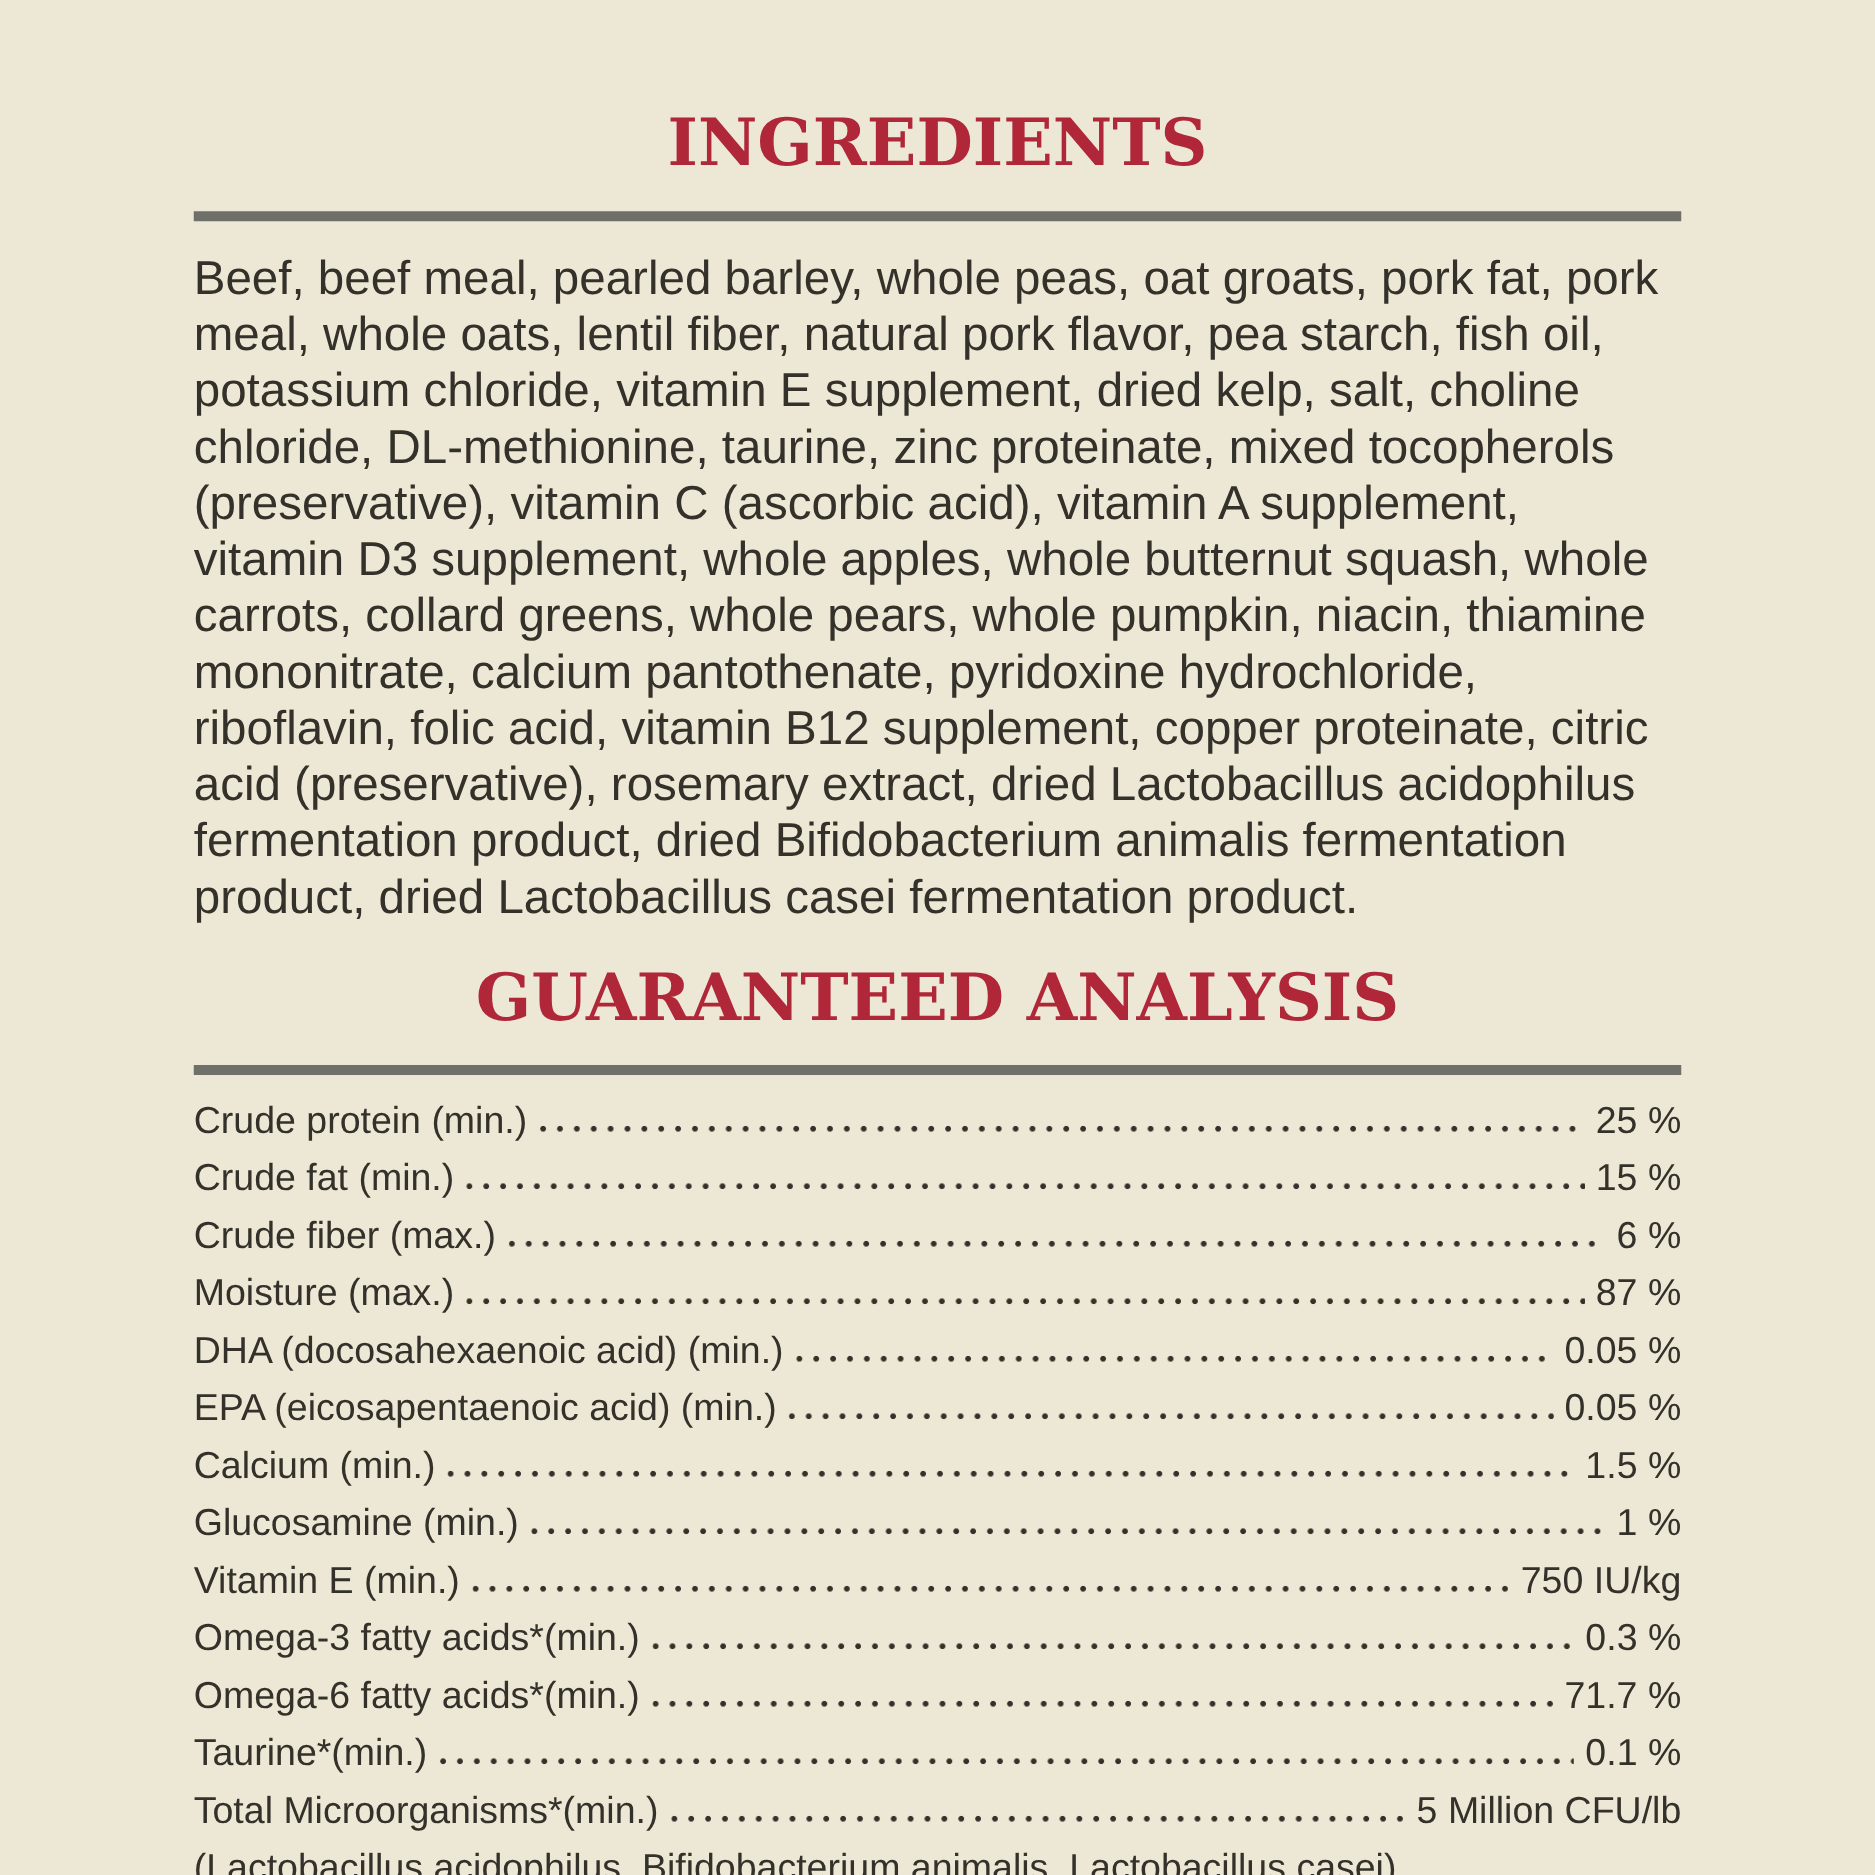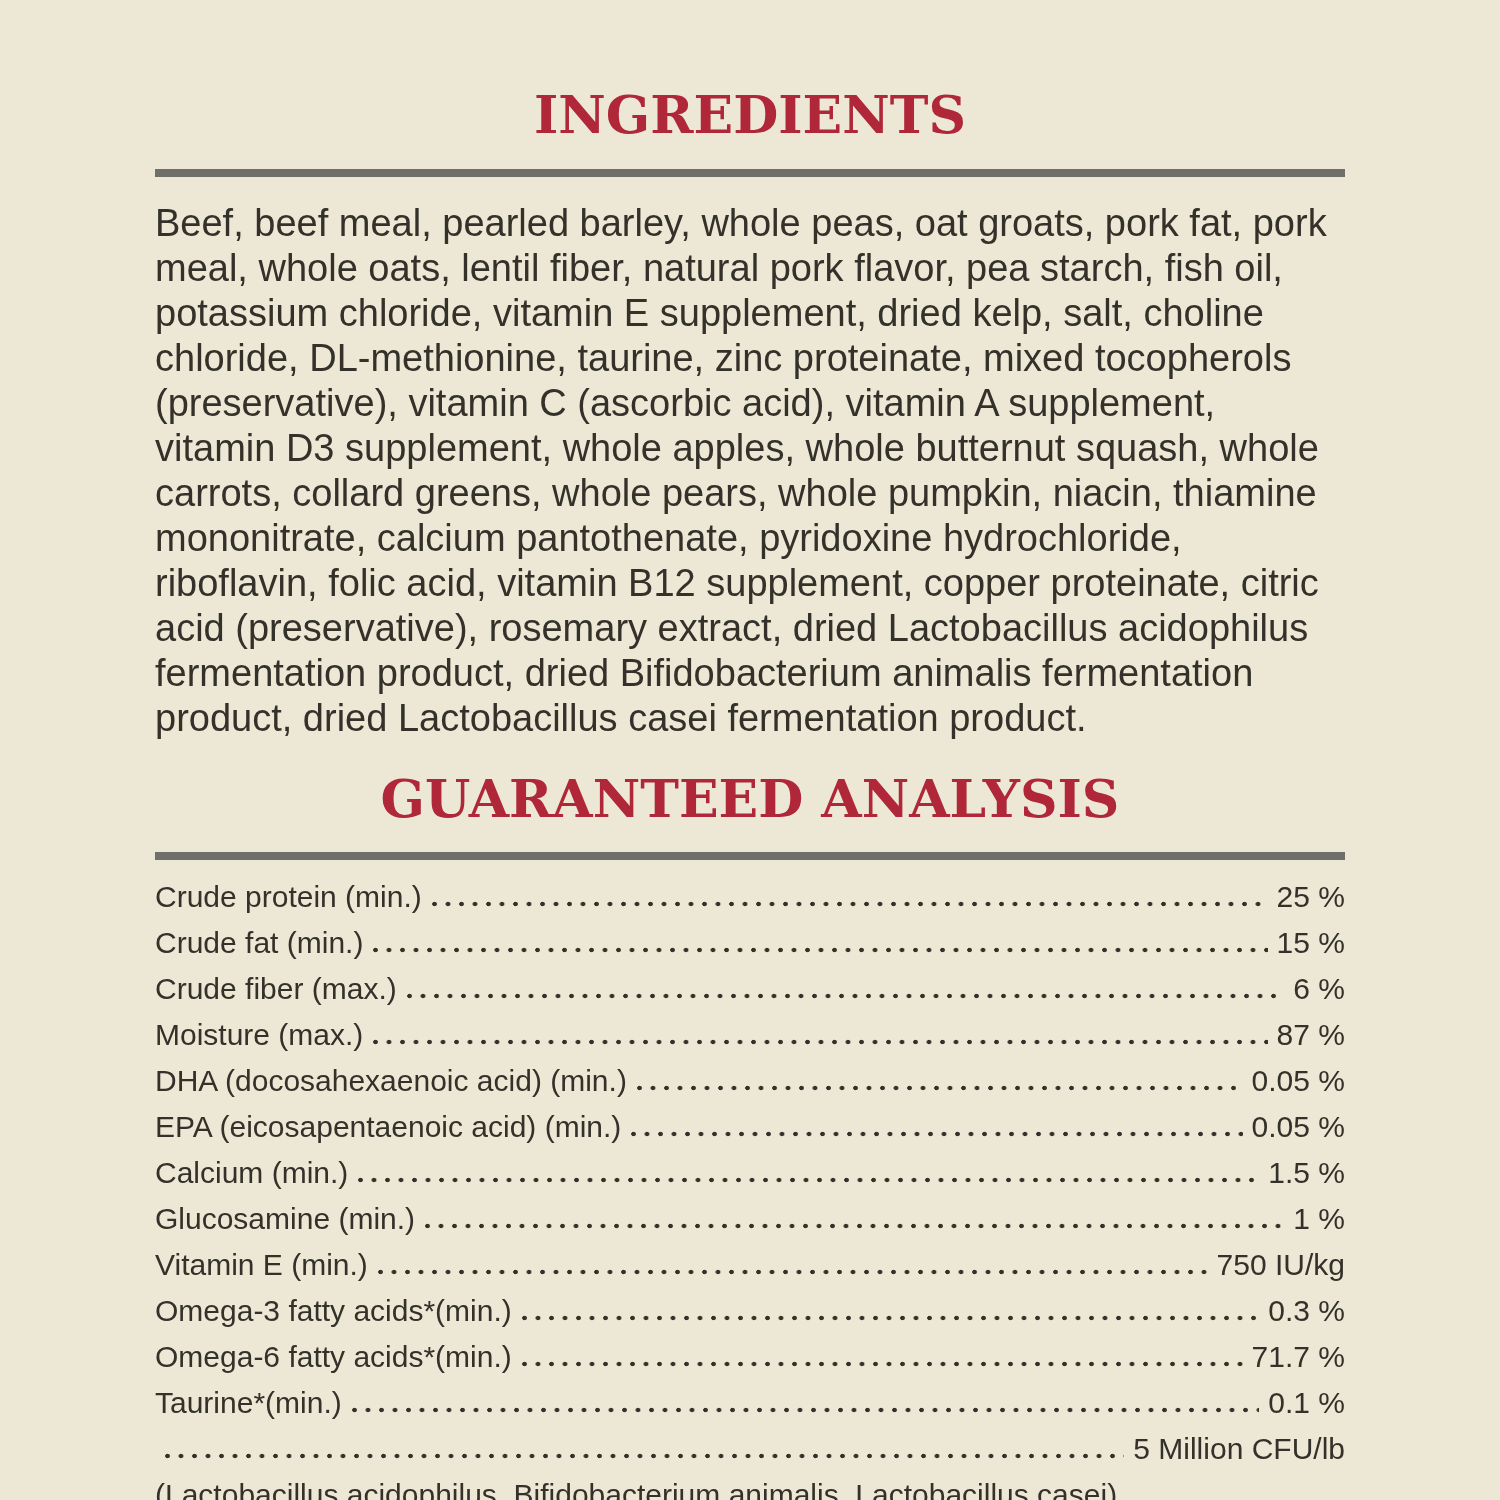--- a/index.html
+++ b/index.html
@@ -154,20 +154,21 @@
   </div>
 
 
   <div class="row">
     <span class="lbl">Taurine*(min.)</span>
     <span class="leader"></span>
     <span class="val">0.1 %</span>
   </div>
 
   <div class="row">
+    <span class="lbl">Total Microorganisms*(min.)</span>
     <span class="leader"></span>
     <span class="val">5 Million CFU/lb</span>
   </div>
 </div>
 
     <p class="cont">(Lactobacillus acidophilus, Bifidobacterium animalis, Lactobacillus casei)</p>
 
   </section>
 
 </div>

